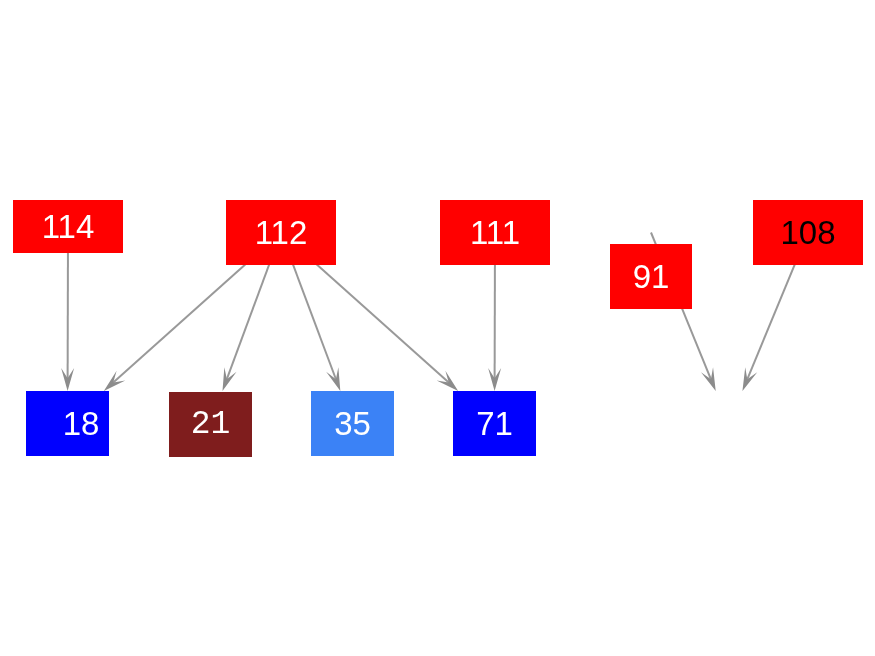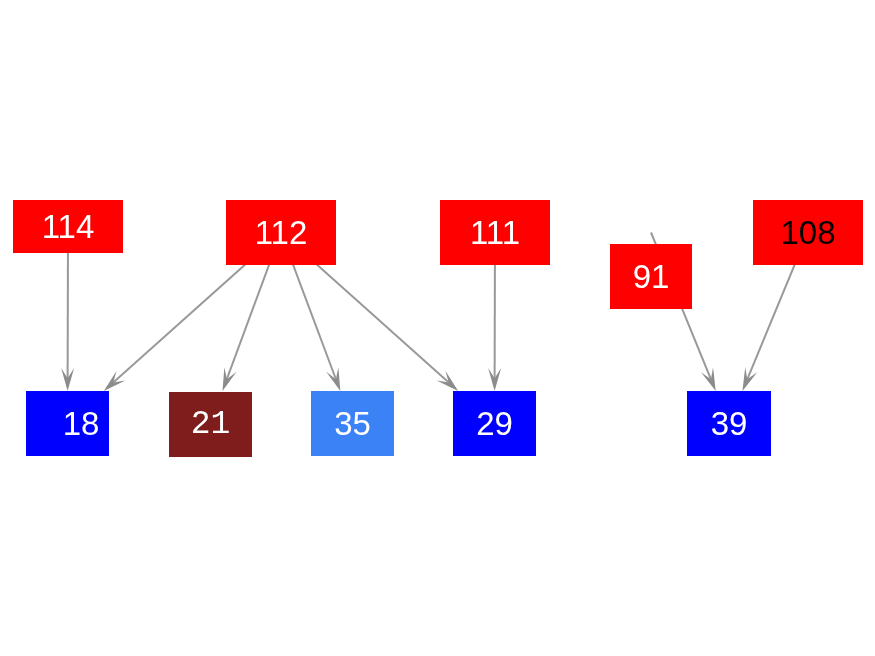--- a/index.html
+++ b/index.html
@@ -86,19 +86,16 @@
       <div class="node" style="left: 26px; top: 391px; width: 83px; height: 65px; background: rgb(0, 0, 255); color: rgb(255, 255, 255); padding-left: 27px;">
         <span>18</span>
       </div>
       <div class="node" style="left: 169px; top: 392px; width: 83px; height: 65px; background: #7f1d1d; color: rgb(255, 255, 255); font-family: Liberation Mono, monospace;">
         <span>21</span>
       </div>
       <div class="node" style="left: 311px; top: 391px; width: 83px; height: 65px; background: #3b82f6; color: rgb(255, 255, 255);">
         <span>35</span>
       </div>
       <div class="node" style="left: 453px; top: 391px; width: 83px; height: 65px; background: rgb(0, 0, 255); color: rgb(255, 255, 255);">
-        <span>29</span>
-      </div>
-      <div class="node" style="left: 687px; top: 391px; width: 84px; height: 65px; background: rgb(0, 0, 255); color: rgb(255, 255, 255);">
-        <span>39</span>
+        <span>71</span>
       </div>
     </div>
 </div>
 
 </body></html>

